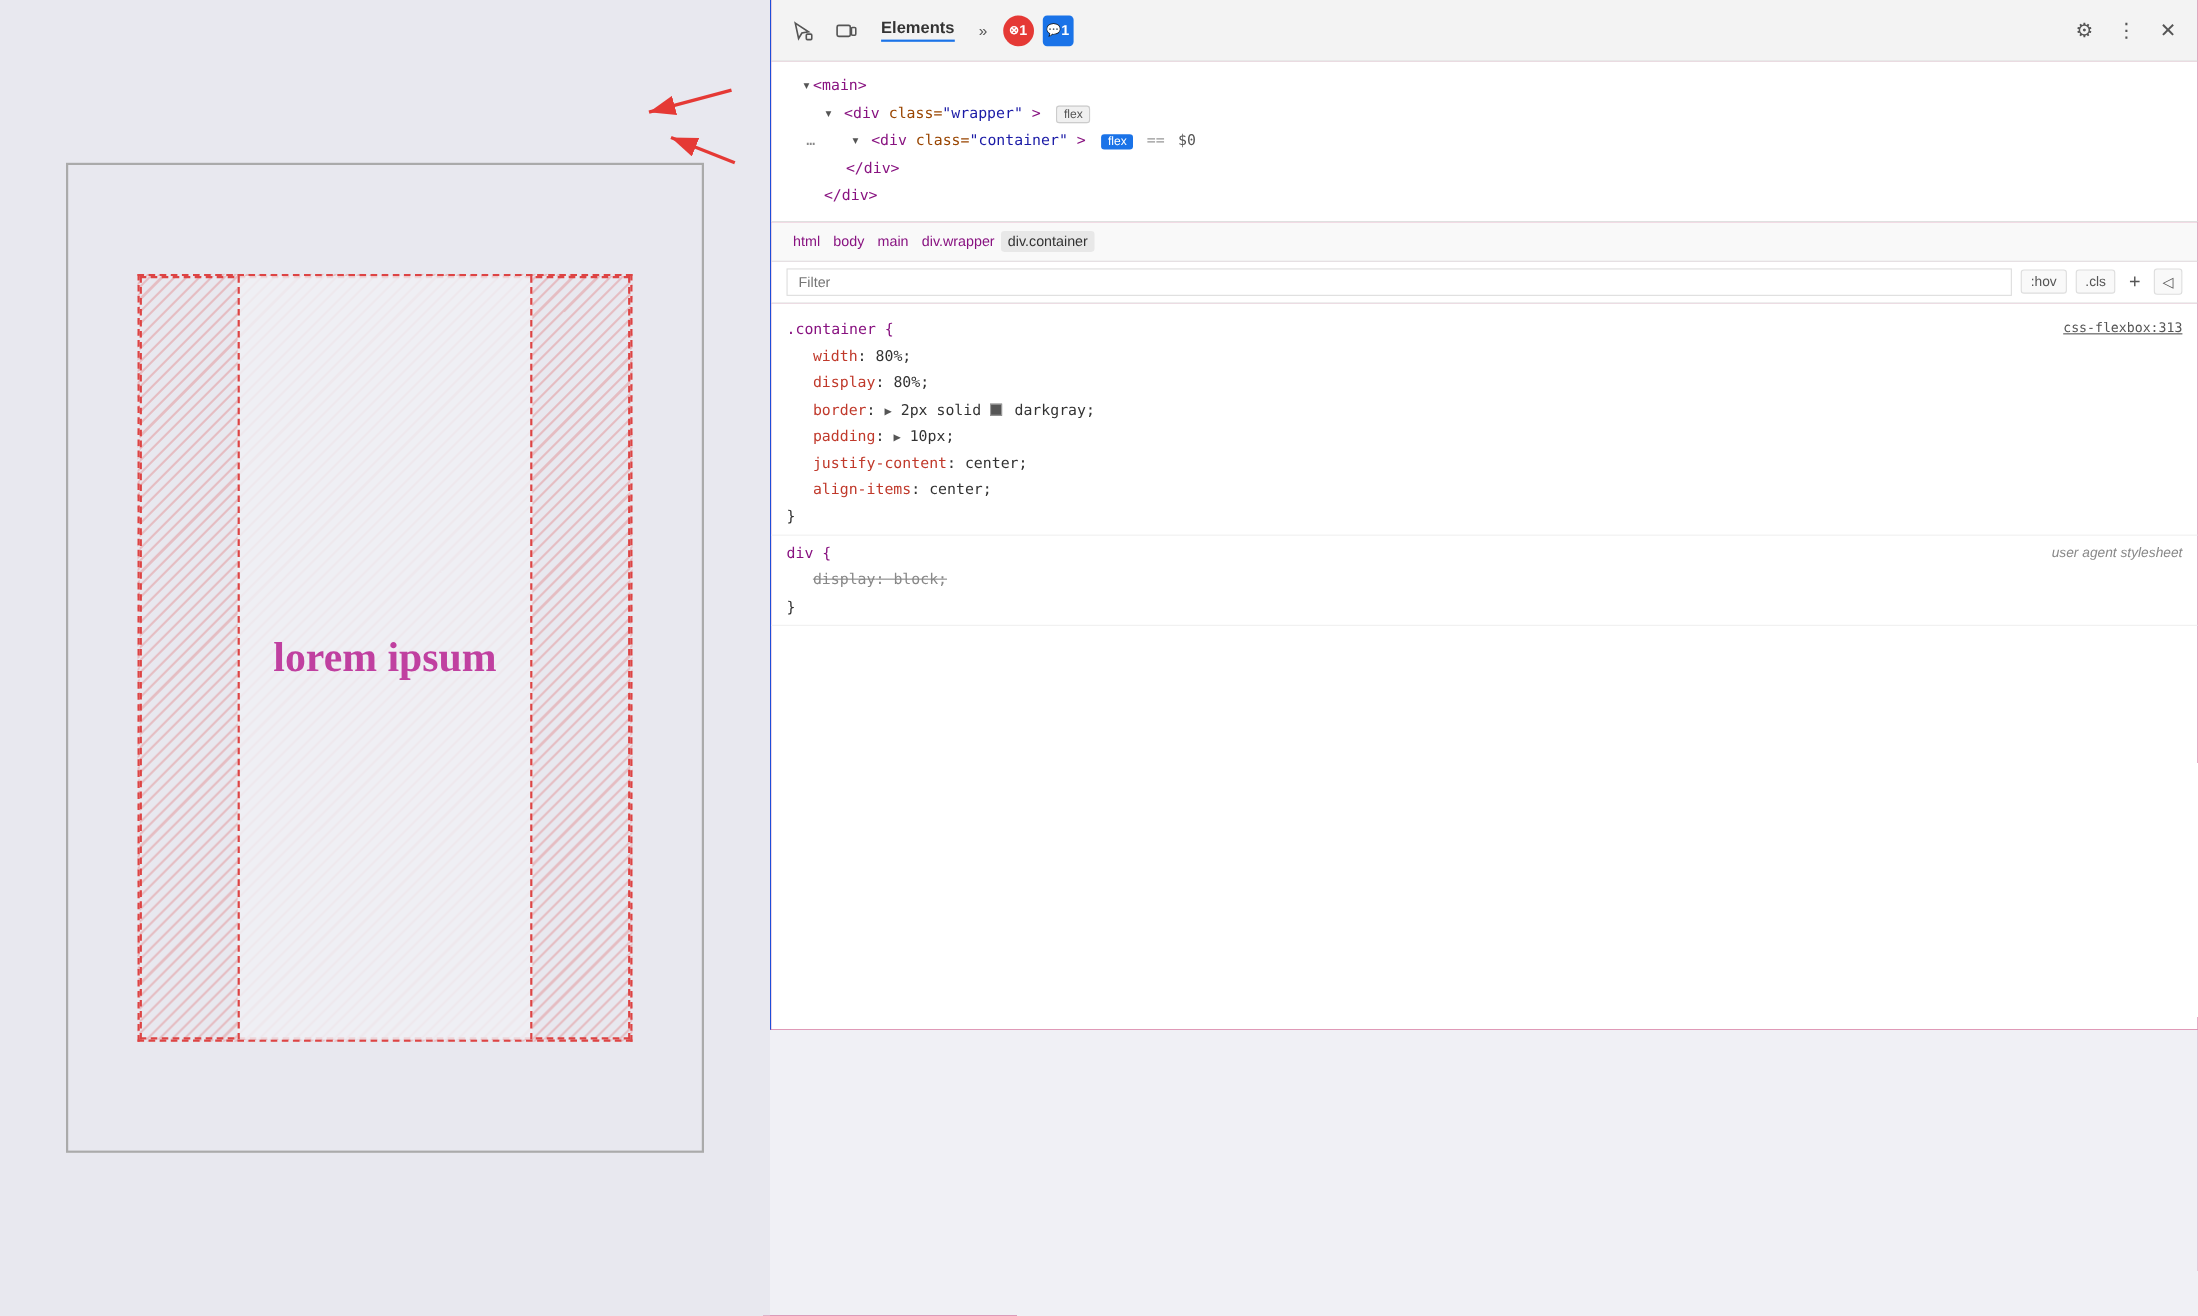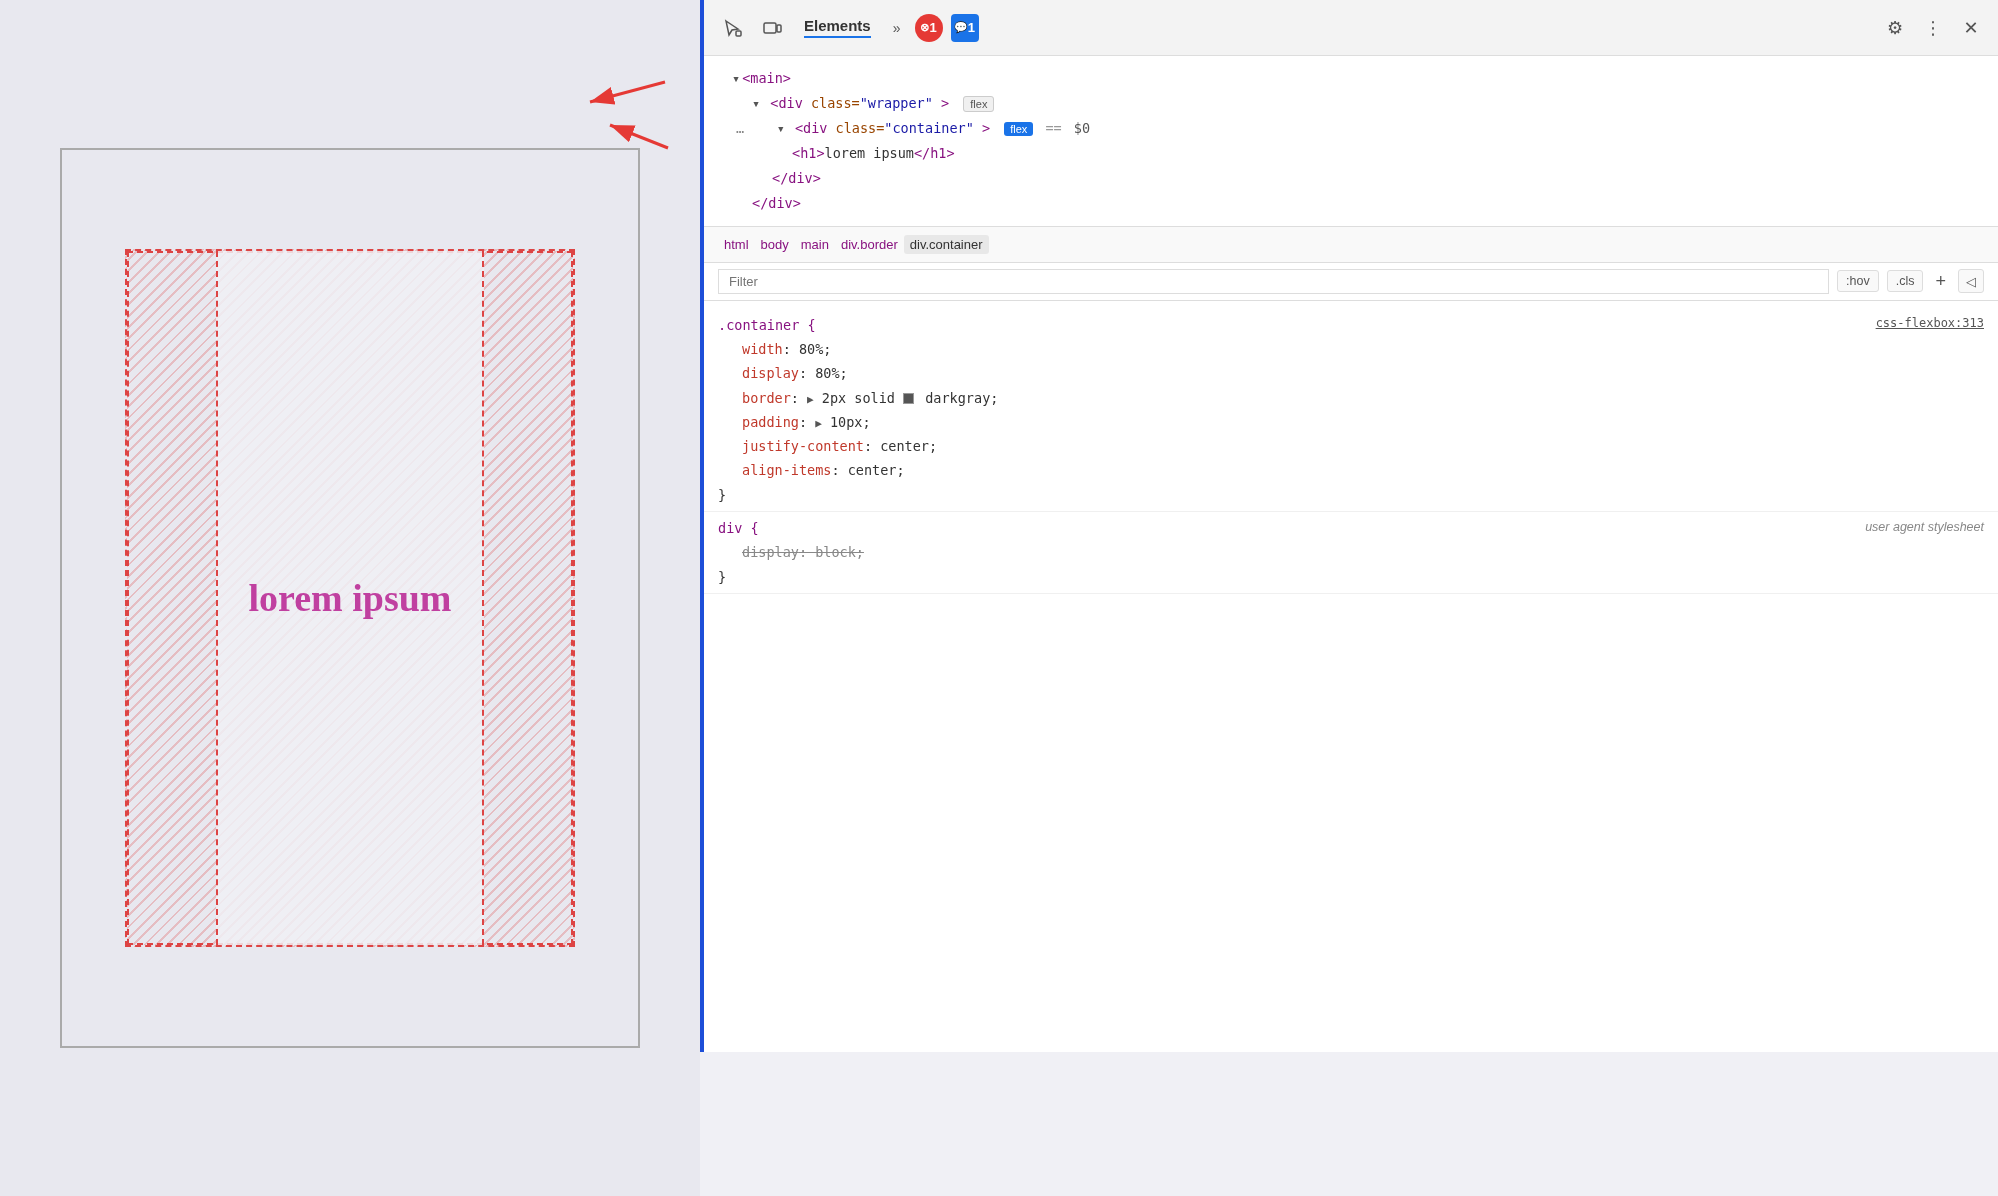--- a/index.html
+++ b/index.html
@@ -79,22 +79,22 @@
       color: #c040a0;
       font-family: Georgia, serif;
     }
 
     
     .devtools {
       flex: 1;
       background: #be185d;
       display: flex;
       flex-direction: column;
-      border-left: 4px solid #1d4ed8;
-      height: 1052px;
+      border-left: 1px solid #1d4ed8;
+      height: 936px;
       overflow: hidden;
     }
 
     
     .devtools-toolbar {
       height: 56px;
       background: #f3f3f3;
       border-bottom: 1px solid #ddd;
       display: flex;
       align-items: center;
@@ -475,38 +475,35 @@
       &nbsp;&nbsp;
       <span class="triangle">▾</span>
       <span class="tag">&lt;div </span>
       <span class="attr-name">class=</span><span class="attr-value">"container"</span>
       <span class="tag">&gt;</span>
       <span class="flex-badge-blue">flex</span>
       <span class="equals-sign">==</span>
       <span class="dollar-zero">$0</span>
     </div>
 
-    <div class="elements-line elem-indent-4">
-      <span class="tag">&lt;h1&gt;</span><span style="color:#333;">lorem ipsum</span><span class="tag">&lt;/h1&gt;</span>
-    </div>
 
     <div class="elements-line elem-indent-3">
       <span class="tag">&lt;/div&gt;</span>
     </div>
 
     <div class="elements-line elem-indent-2">
       <span class="tag">&lt;/div&gt;</span>
     </div>
   </div>
 
   <div class="breadcrumb">
     <span class="breadcrumb-item">html</span>
     <span class="breadcrumb-item">body</span>
     <span class="breadcrumb-item">main</span>
-    <span class="breadcrumb-item">div.border</span>
+    <span class="breadcrumb-item">div.wrapper</span>
     <span class="breadcrumb-item active">div.container</span>
   </div>
 
 
   <div class="filter-bar">
     <input class="filter-input" type="text" placeholder="Filter" style="">
     <span class="filter-pseudo">:hov</span>
     <span class="filter-cls">.cls</span>
     <span class="filter-plus">+</span>
     <div class="filter-icon-box">◁</div>

